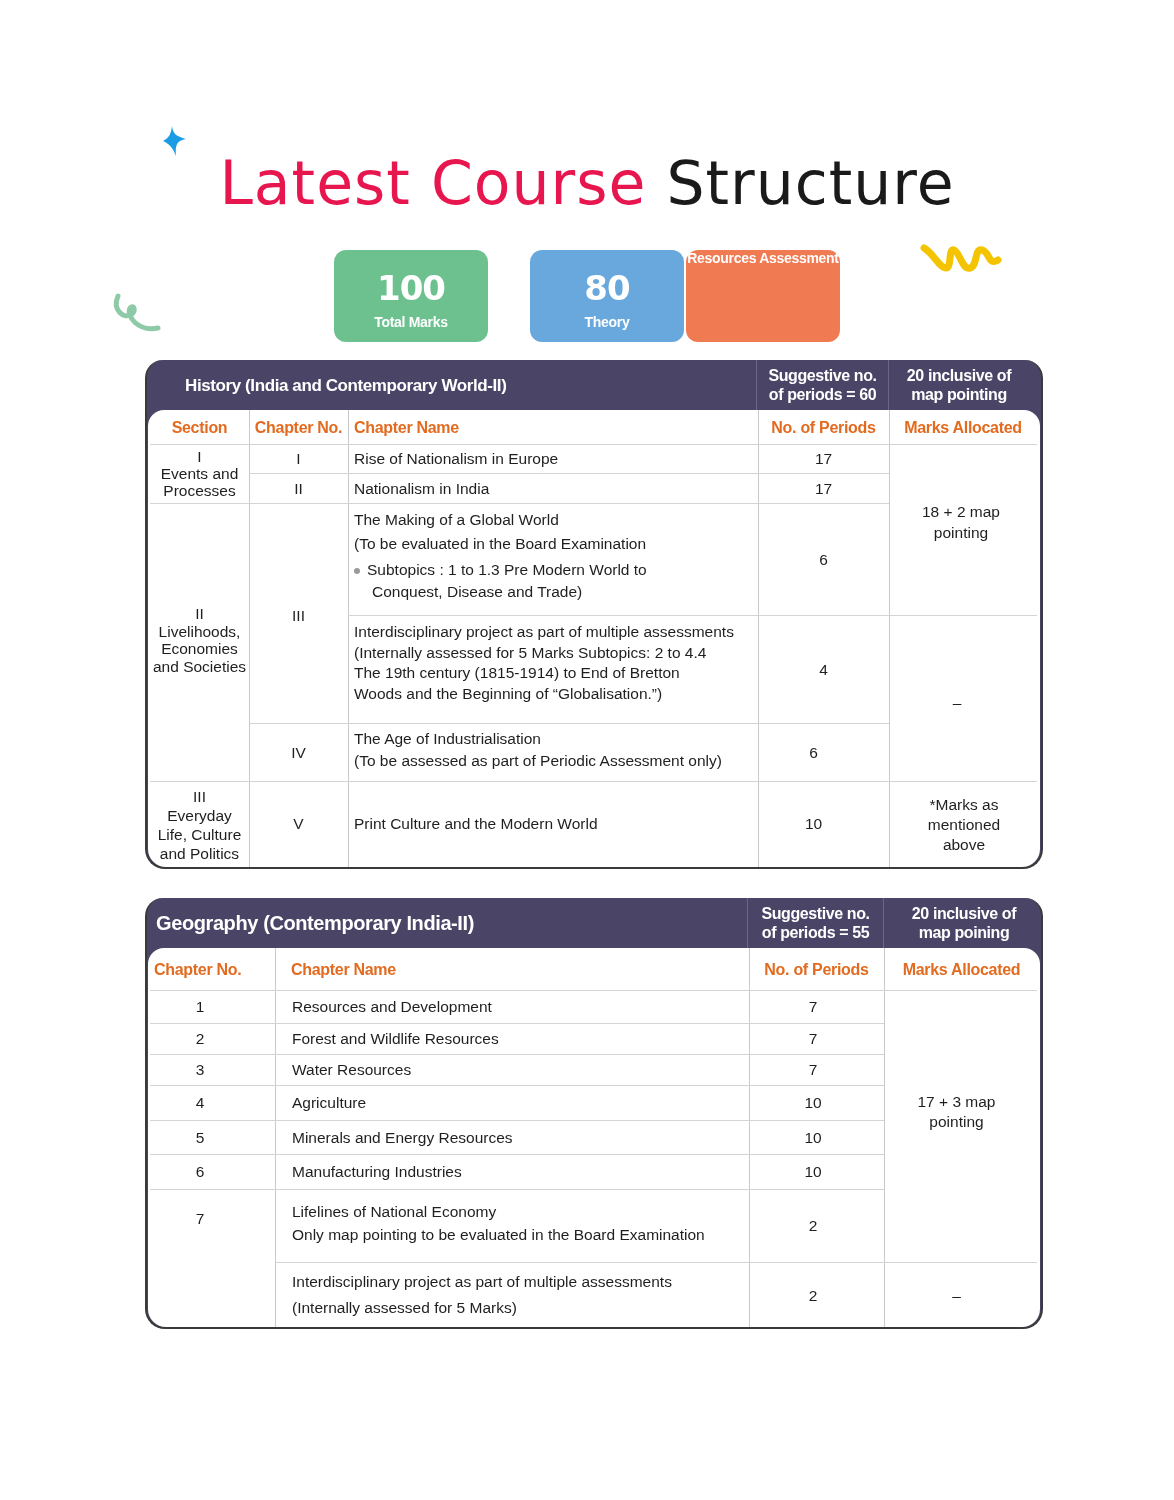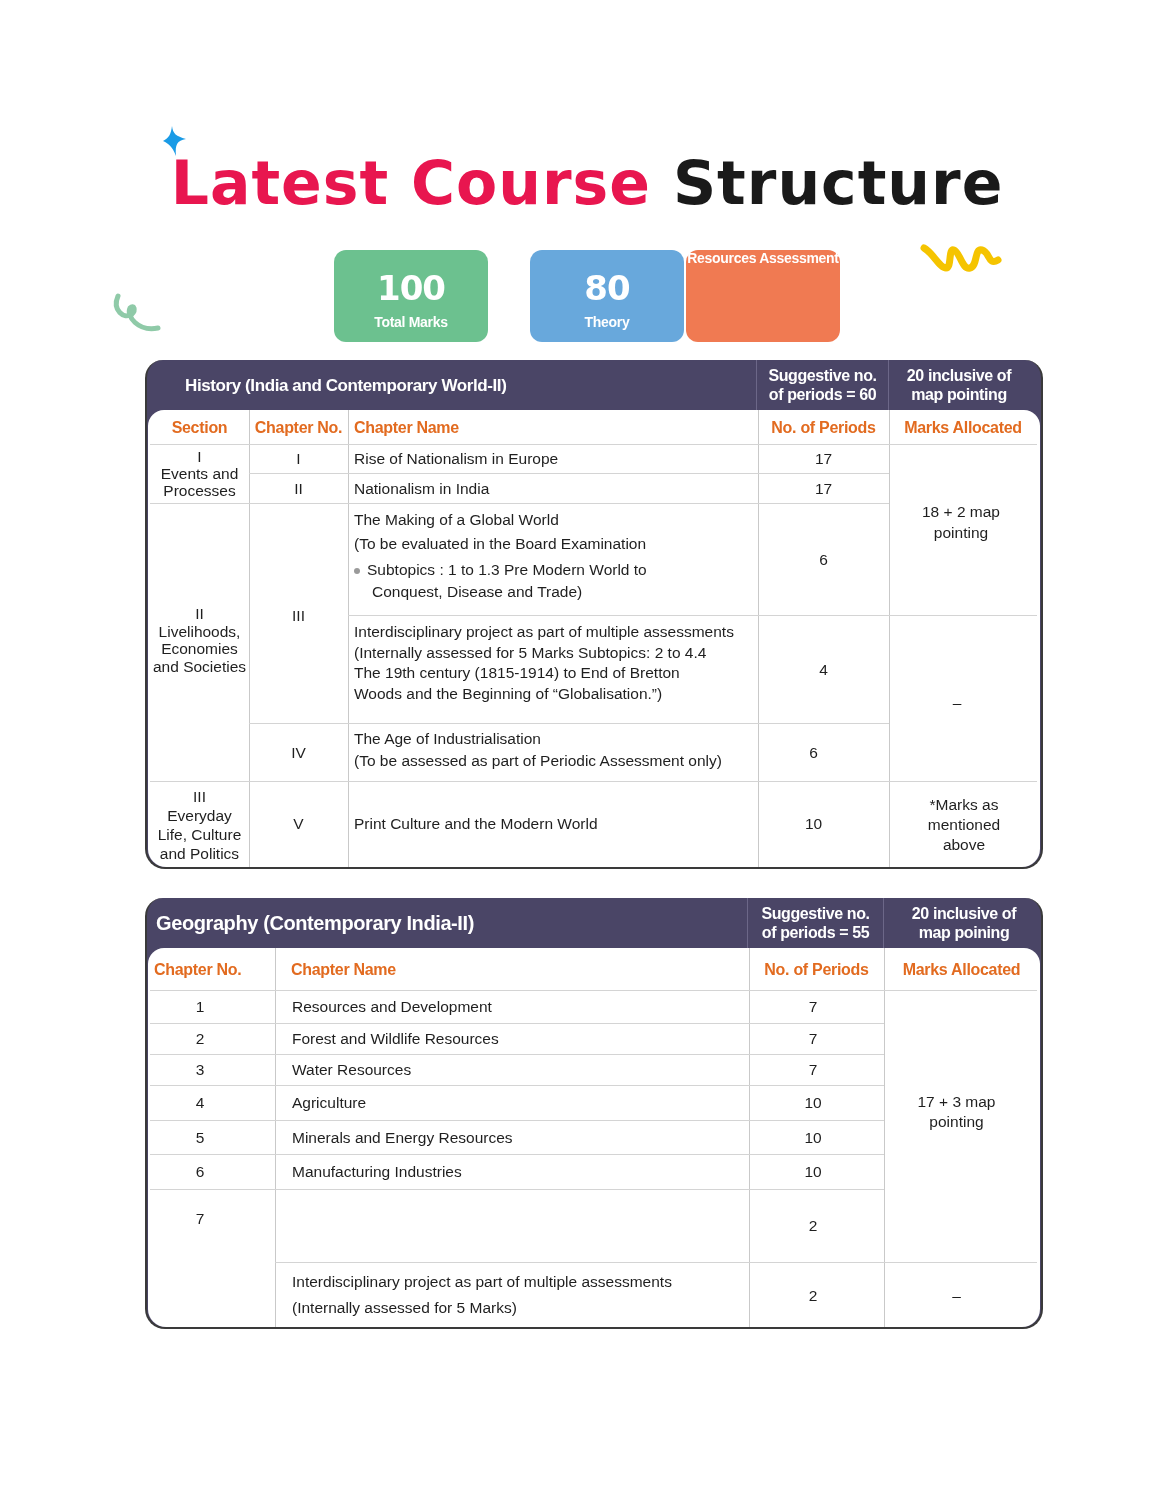--- a/index.html
+++ b/index.html
@@ -1,20 +1,20 @@
 <!DOCTYPE html>
 <html><head>
 <meta charset="utf-8">
 <style>
   * { box-sizing: border-box; margin: 0; padding: 0; }
   html, body { width: 1174px; height: 1500px; background: #ffffff; }
   body { position: relative; font-family: "Liberation Sans", "DejaVu Sans", sans-serif; color: #1e1e1e; overflow: hidden; }
 
   .title { position: absolute; left: 0; width: 1174px; top: 148px; text-align: center;
-           font-family: "DejaVu Sans", sans-serif; font-weight: bold; font-size: 60px; letter-spacing: 1px; }
+           font-family: "DejaVu Sans", sans-serif; font-weight: normal; font-size: 60px; letter-spacing: 1px; }
   .title .red { color: #e8164f; }
   .title .dark { color: #1a1a1a; }
 
   .deco { position: absolute; }
 
   .stat { position: absolute; top: 250px; width: 154px; height: 92px; border-radius: 12px; color: #fff; text-align: center; }
   .stat .num { display: block; font-family: "DejaVu Sans", sans-serif; font-weight: bold; font-size: 34px; line-height: 52px; margin-top: 12px; letter-spacing: -1px; }
   .stat .lbl { display: block; font-family: "Liberation Sans", sans-serif; font-weight: bold; font-size: 14px; line-height: 16px; letter-spacing: -0.3px; }
 
   .tbl { position: absolute; left: 145px; width: 898px; background: #4a4566; border-radius: 18px 18px 20px 20px; border: 2px solid #3a3a3a; border-top: none; }
@@ -218,20 +218,24 @@
 
     <div class="g c" style="left:2px;top:172px;width:100px;height:34px;">5</div>
     <div class="g l" style="left:144px;top:172px;width:440px;height:34px;">Minerals and Energy Resources</div>
     <div class="g c" style="left:601px;top:172px;width:128px;height:34px;">10</div>
 
     <div class="g c" style="left:2px;top:206px;width:100px;height:35px;">6</div>
     <div class="g l" style="left:144px;top:206px;width:440px;height:35px;">Manufacturing Industries</div>
     <div class="g c" style="left:601px;top:206px;width:128px;height:35px;">10</div>
 
     <div class="g c" style="left:2px;top:258px;width:100px;height:24px;">7</div>
+    <div class="g" style="left:144px;top:252px;width:457px;line-height:23px;">
+      <div>Lifelines of National Economy</div>
+      <div>Only map pointing to be evaluated in the Board Examination</div>
+    </div>
     <div class="g c" style="left:601px;top:241px;width:128px;height:73px;">2</div>
 
     <div class="g" style="left:144px;top:321px;width:457px;line-height:26px;">
       <div>Interdisciplinary project as part of multiple assessments</div>
       <div>(Internally assessed for 5 Marks)</div>
     </div>
     <div class="g c" style="left:601px;top:314px;width:128px;height:66px;">2</div>
 
     <div class="g c" style="left:736px;top:141px;width:145px;height:46px;flex-direction:column;line-height:20px;">
       <span>17 + 3 map</span>

